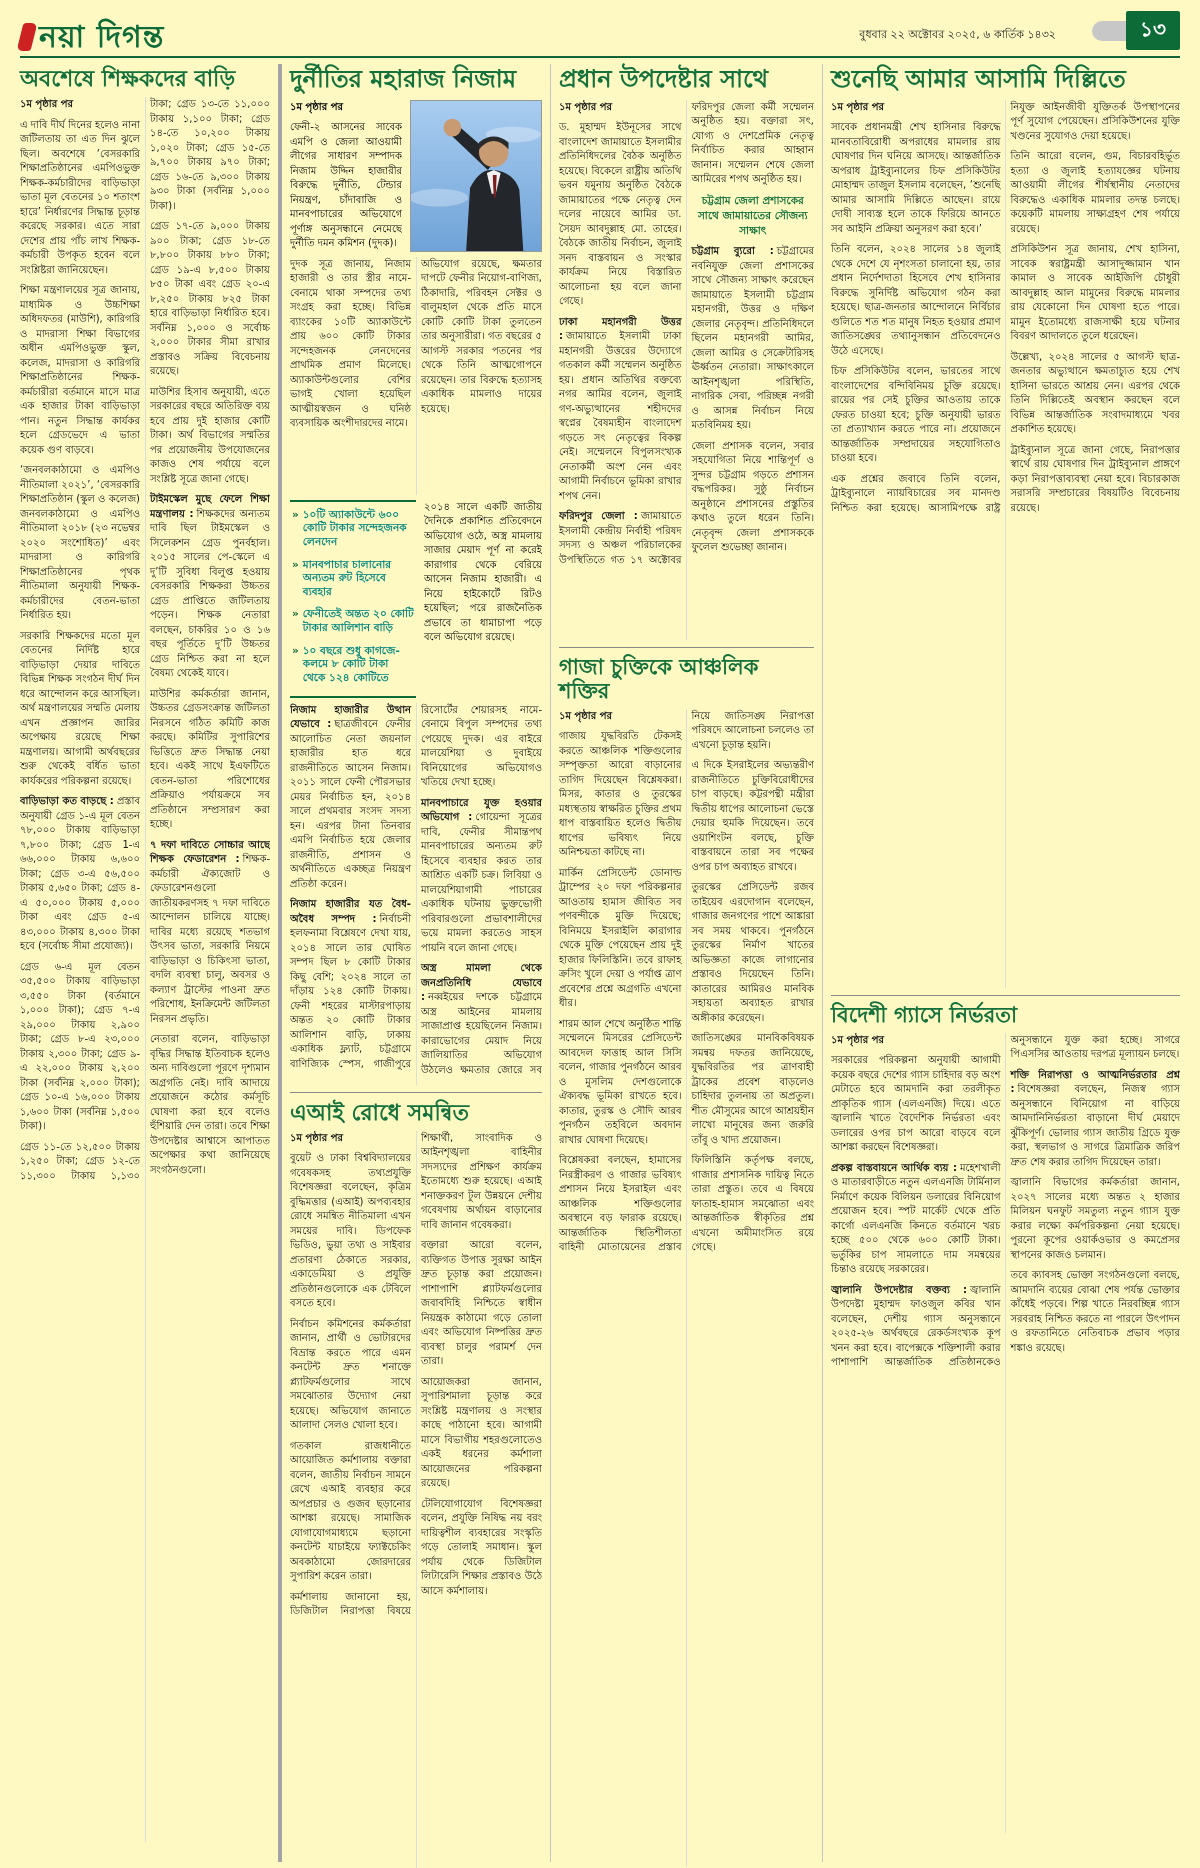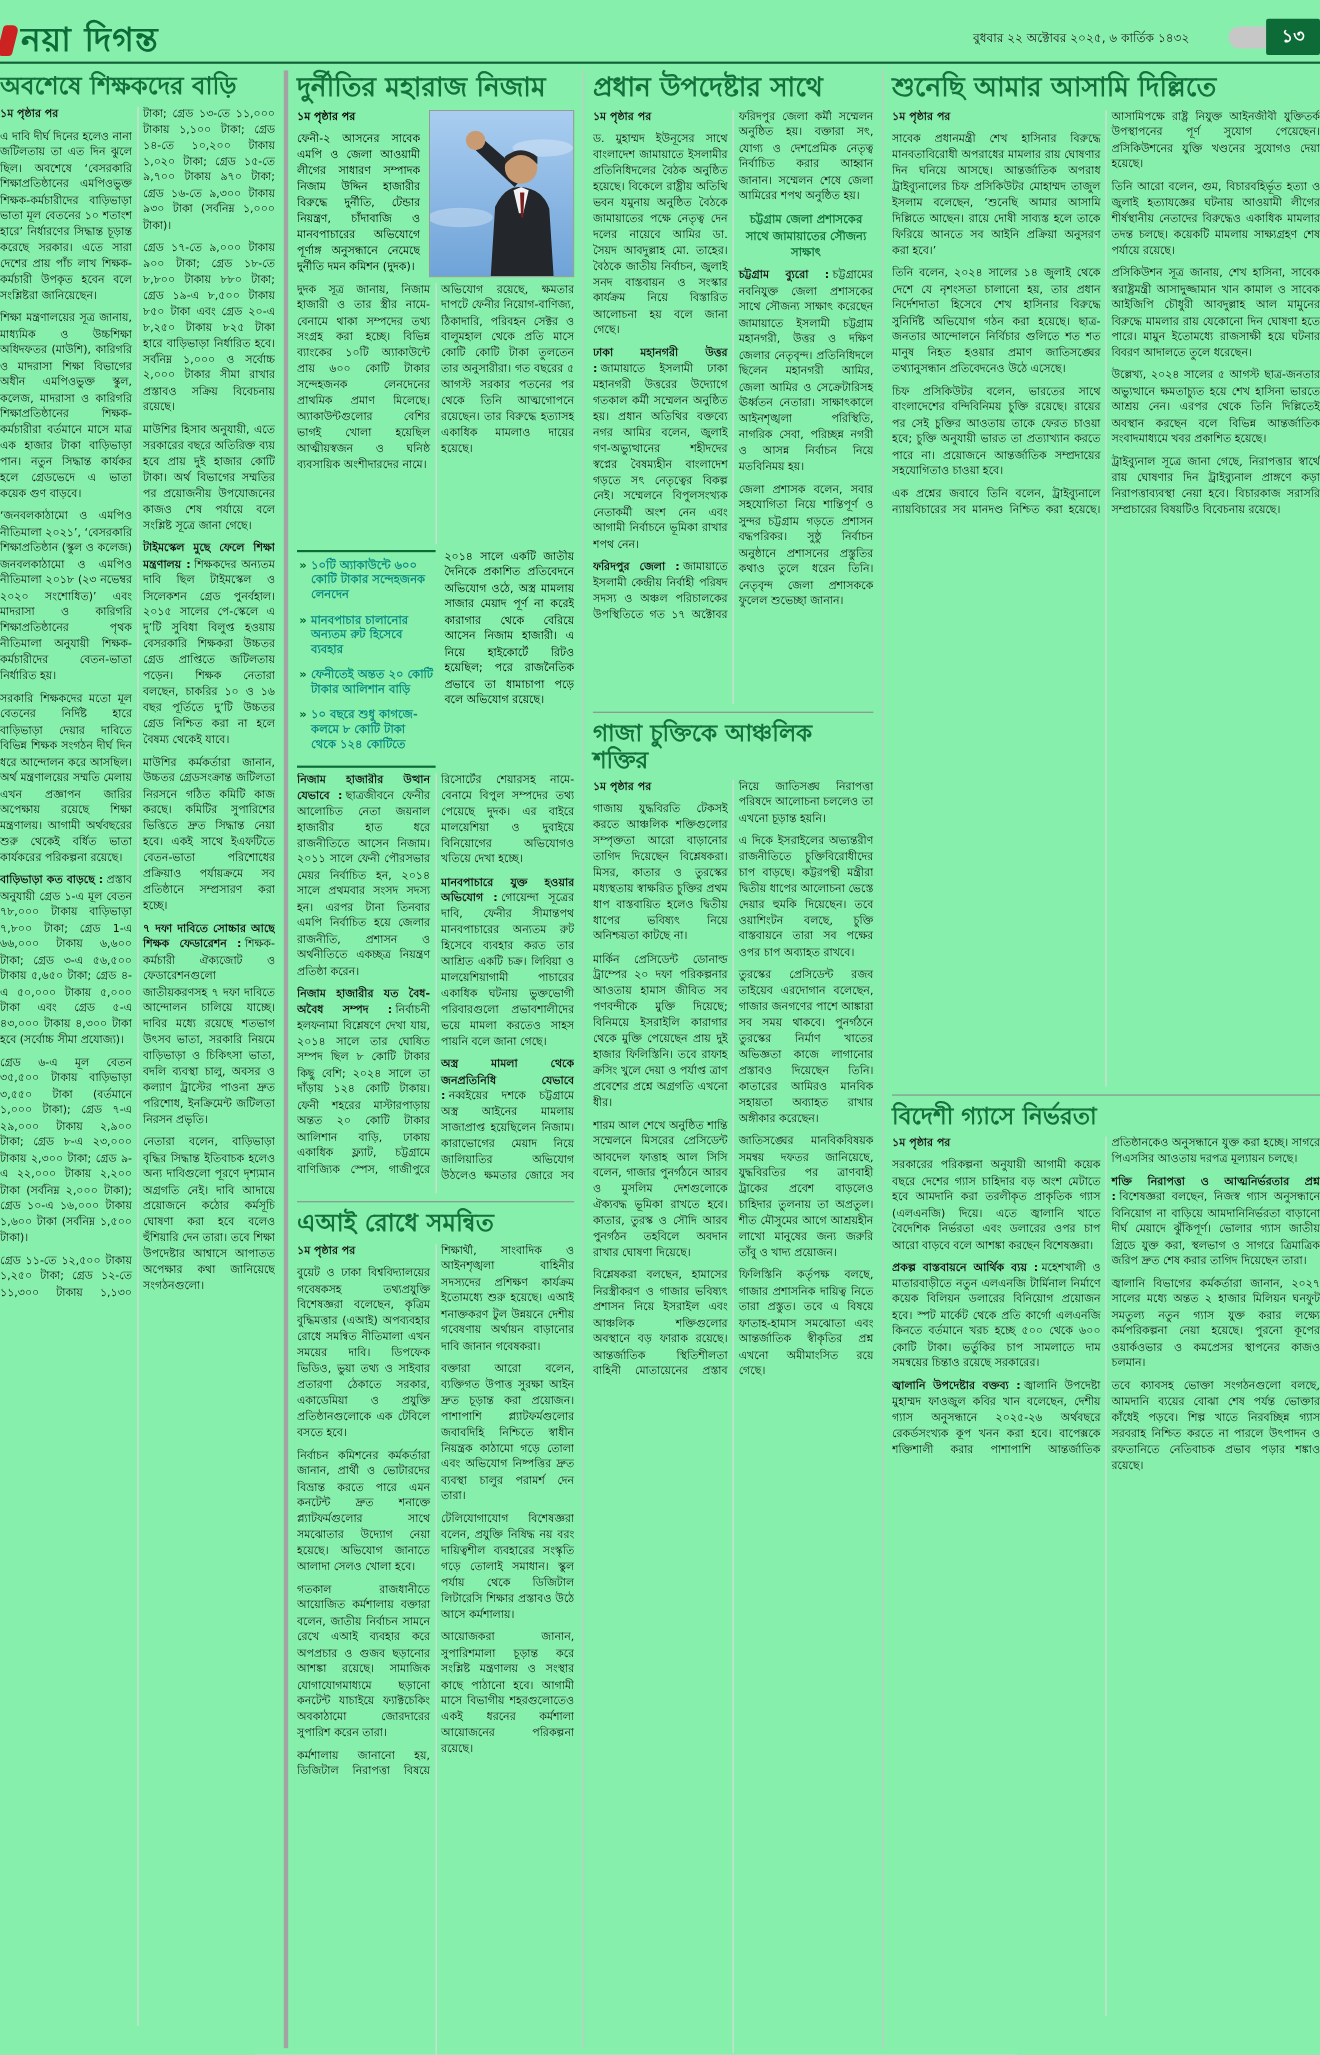--- a/index.html
+++ b/index.html
@@ -1,27 +1,27 @@
 <!DOCTYPE html>
 <html><head>
 <meta charset="utf-8">
 <style>
   * { box-sizing: border-box; }
   html,body { margin:0; padding:0; background:#d8d8d8; font-family:"DejaVu Sans","Liberation Sans",sans-serif; }
-  .page { width:1200px; height:1868px; margin:0 auto; background:#86efac; padding:6px 0 8px; overflow:hidden; position:relative; }
+  .page { width:1200px; height:1868px; margin:0 auto; background:#fef9c3; padding:6px 20px 8px; overflow:hidden; position:relative; }
 
   
   .masthead { display:flex; align-items:flex-end; height:52px; padding-bottom:4px; border-bottom:2px solid #136238; }
   .logo { display:flex; align-items:center; gap:5px; }
   .logo-mark { width:14px; height:28px; background:#cc2222; transform:skewX(-14deg); border-radius:3px 6px 3px 6px; }
   .logo-text { font-size:30px; font-weight:bold; color:#0d6b38; letter-spacing:1px; line-height:1; }
   .dateline { margin-left:auto; margin-right:36px; font-size:11px; color:#222; padding-bottom:7px;margin-top:25px; }
   .pagenum-wrap { display:flex; align-items:center; gap:0; padding-bottom:2px; }
   .pagenum-deco { width:34px; height:20px; background:#c7c7c7; border-radius:10px 0 0 10px; }
-  .pagenum { background:#0d6b38; color:#fff; font-size:16px; font-weight:bold; padding:3px 14px; border-radius:2px; }
+  .pagenum { background:#0d6b38; color:#fff; font-size:20px; font-weight:bold; padding:3px 14px; border-radius:2px; }
 
   
   .content { display:flex; margin-top:6px; height:1798px; }
   .colA { width:258px; padding-right:8px; }
   .colB { width:272px; padding:0 8px; border-left:4px solid #a3a3a3; }
   .colC { width:272px; padding:0 8px; border-left:1px solid #c6c6c6; }
   .colD { flex:1; padding-left:8px; border-left:1px solid #c6c6c6; }
 
   .headline { color:#15713c; text-align:left; font-weight:bold; margin:2px 0 6px; line-height:1.15; }
   .h-22 { font-size:22px; } .h-24 { font-size:24px; } .h-21 { font-size:21px; }
@@ -160,22 +160,22 @@
       <div class="divider"></div>
       <div>
         <h2 class="headline h-22">এআই রোধে সমন্বিত</h2>
         <div class="a-body h6">
             <p class="para"><span class="sub">১ম পৃষ্ঠার পর</span></p>
             <p class="para"><span>বুয়েট ও ঢাকা বিশ্ববিদ্যালয়ের গবেষকসহ তথ্যপ্রযুক্তি বিশেষজ্ঞরা বলেছেন, কৃত্রিম বুদ্ধিমত্তার (এআই) অপব্যবহার রোধে সমন্বিত নীতিমালা এখন সময়ের দাবি। ডিপফেক ভিডিও, ভুয়া তথ্য ও সাইবার প্রতারণা ঠেকাতে সরকার, একাডেমিয়া ও প্রযুক্তি প্রতিষ্ঠানগুলোকে এক টেবিলে বসতে হবে।</span></p>
             <p class="para"><span>নির্বাচন কমিশনের কর্মকর্তারা জানান, প্রার্থী ও ভোটারদের বিভ্রান্ত করতে পারে এমন কনটেন্ট দ্রুত শনাক্তে প্ল্যাটফর্মগুলোর সাথে সমঝোতার উদ্যোগ নেয়া হয়েছে। অভিযোগ জানাতে আলাদা সেলও খোলা হবে।</span></p>
             <p class="para"><span>গতকাল রাজধানীতে আয়োজিত কর্মশালায় বক্তারা বলেন, জাতীয় নির্বাচন সামনে রেখে এআই ব্যবহার করে অপপ্রচার ও গুজব ছড়ানোর আশঙ্কা রয়েছে। সামাজিক যোগাযোগমাধ্যমে ছড়ানো কনটেন্ট যাচাইয়ে ফ্যাক্টচেকিং অবকাঠামো জোরদারের সুপারিশ করেন তারা।</span></p>
             <p class="para"><span>কর্মশালায় জানানো হয়, ডিজিটাল নিরাপত্তা বিষয়ে শিক্ষার্থী, সাংবাদিক ও আইনশৃঙ্খলা বাহিনীর সদস্যদের প্রশিক্ষণ কার্যক্রম ইতোমধ্যে শুরু হয়েছে। এআই শনাক্তকরণ টুল উন্নয়নে দেশীয় গবেষণায় অর্থায়ন বাড়ানোর দাবি জানান গবেষকরা।</span></p>
             <p class="para"><span>বক্তারা আরো বলেন, ব্যক্তিগত উপাত্ত সুরক্ষা আইন দ্রুত চূড়ান্ত করা প্রয়োজন। পাশাপাশি প্ল্যাটফর্মগুলোর জবাবদিহি নিশ্চিতে স্বাধীন নিয়ন্ত্রক কাঠামো গড়ে তোলা এবং অভিযোগ নিষ্পত্তির দ্রুত ব্যবস্থা চালুর পরামর্শ দেন তারা।</span></p>
+            <p class="para"><span>আয়োজকরা জানান, সুপারিশমালা চূড়ান্ত করে সংশ্লিষ্ট মন্ত্রণালয় ও সংস্থার কাছে পাঠানো হবে। আগামী মাসে বিভাগীয় শহরগুলোতেও একই ধরনের কর্মশালা আয়োজনের পরিকল্পনা রয়েছে।</span></p>
             <p class="para"><span>টেলিযোগাযোগ বিশেষজ্ঞরা বলেন, প্রযুক্তি নিষিদ্ধ নয় বরং দায়িত্বশীল ব্যবহারের সংস্কৃতি গড়ে তোলাই সমাধান। স্কুল পর্যায় থেকে ডিজিটাল লিটারেসি শিক্ষার প্রস্তাবও উঠে আসে কর্মশালায়।</span></p>
-            <p class="para"><span>আয়োজকরা জানান, সুপারিশমালা চূড়ান্ত করে সংশ্লিষ্ট মন্ত্রণালয় ও সংস্থার কাছে পাঠানো হবে। আগামী মাসে বিভাগীয় শহরগুলোতেও একই ধরনের কর্মশালা আয়োজনের পরিকল্পনা রয়েছে।</span></p>
           </div>
       </div>
     </div>
 
     <div class="colC">
       <div>
         <h2 class="headline h-24">প্রধান উপদেষ্টার সাথে</h2>
         <div class="a-body h3">
             <p class="para"><span class="sub">১ম পৃষ্ঠার পর</span></p>
             <p class="para"><span>ড. মুহাম্মদ ইউনূসের সাথে বাংলাদেশ জামায়াতে ইসলামীর প্রতিনিধিদলের বৈঠক অনুষ্ঠিত হয়েছে। বিকেলে রাষ্ট্রীয় অতিথি ভবন যমুনায় অনুষ্ঠিত বৈঠকে জামায়াতের পক্ষে নেতৃত্ব দেন দলের নায়েবে আমির ডা. সৈয়দ আবদুল্লাহ মো. তাহের। বৈঠকে জাতীয় নির্বাচন, জুলাই সনদ বাস্তবায়ন ও সংস্কার কার্যক্রম নিয়ে বিস্তারিত আলোচনা হয় বলে জানা গেছে।</span></p>

